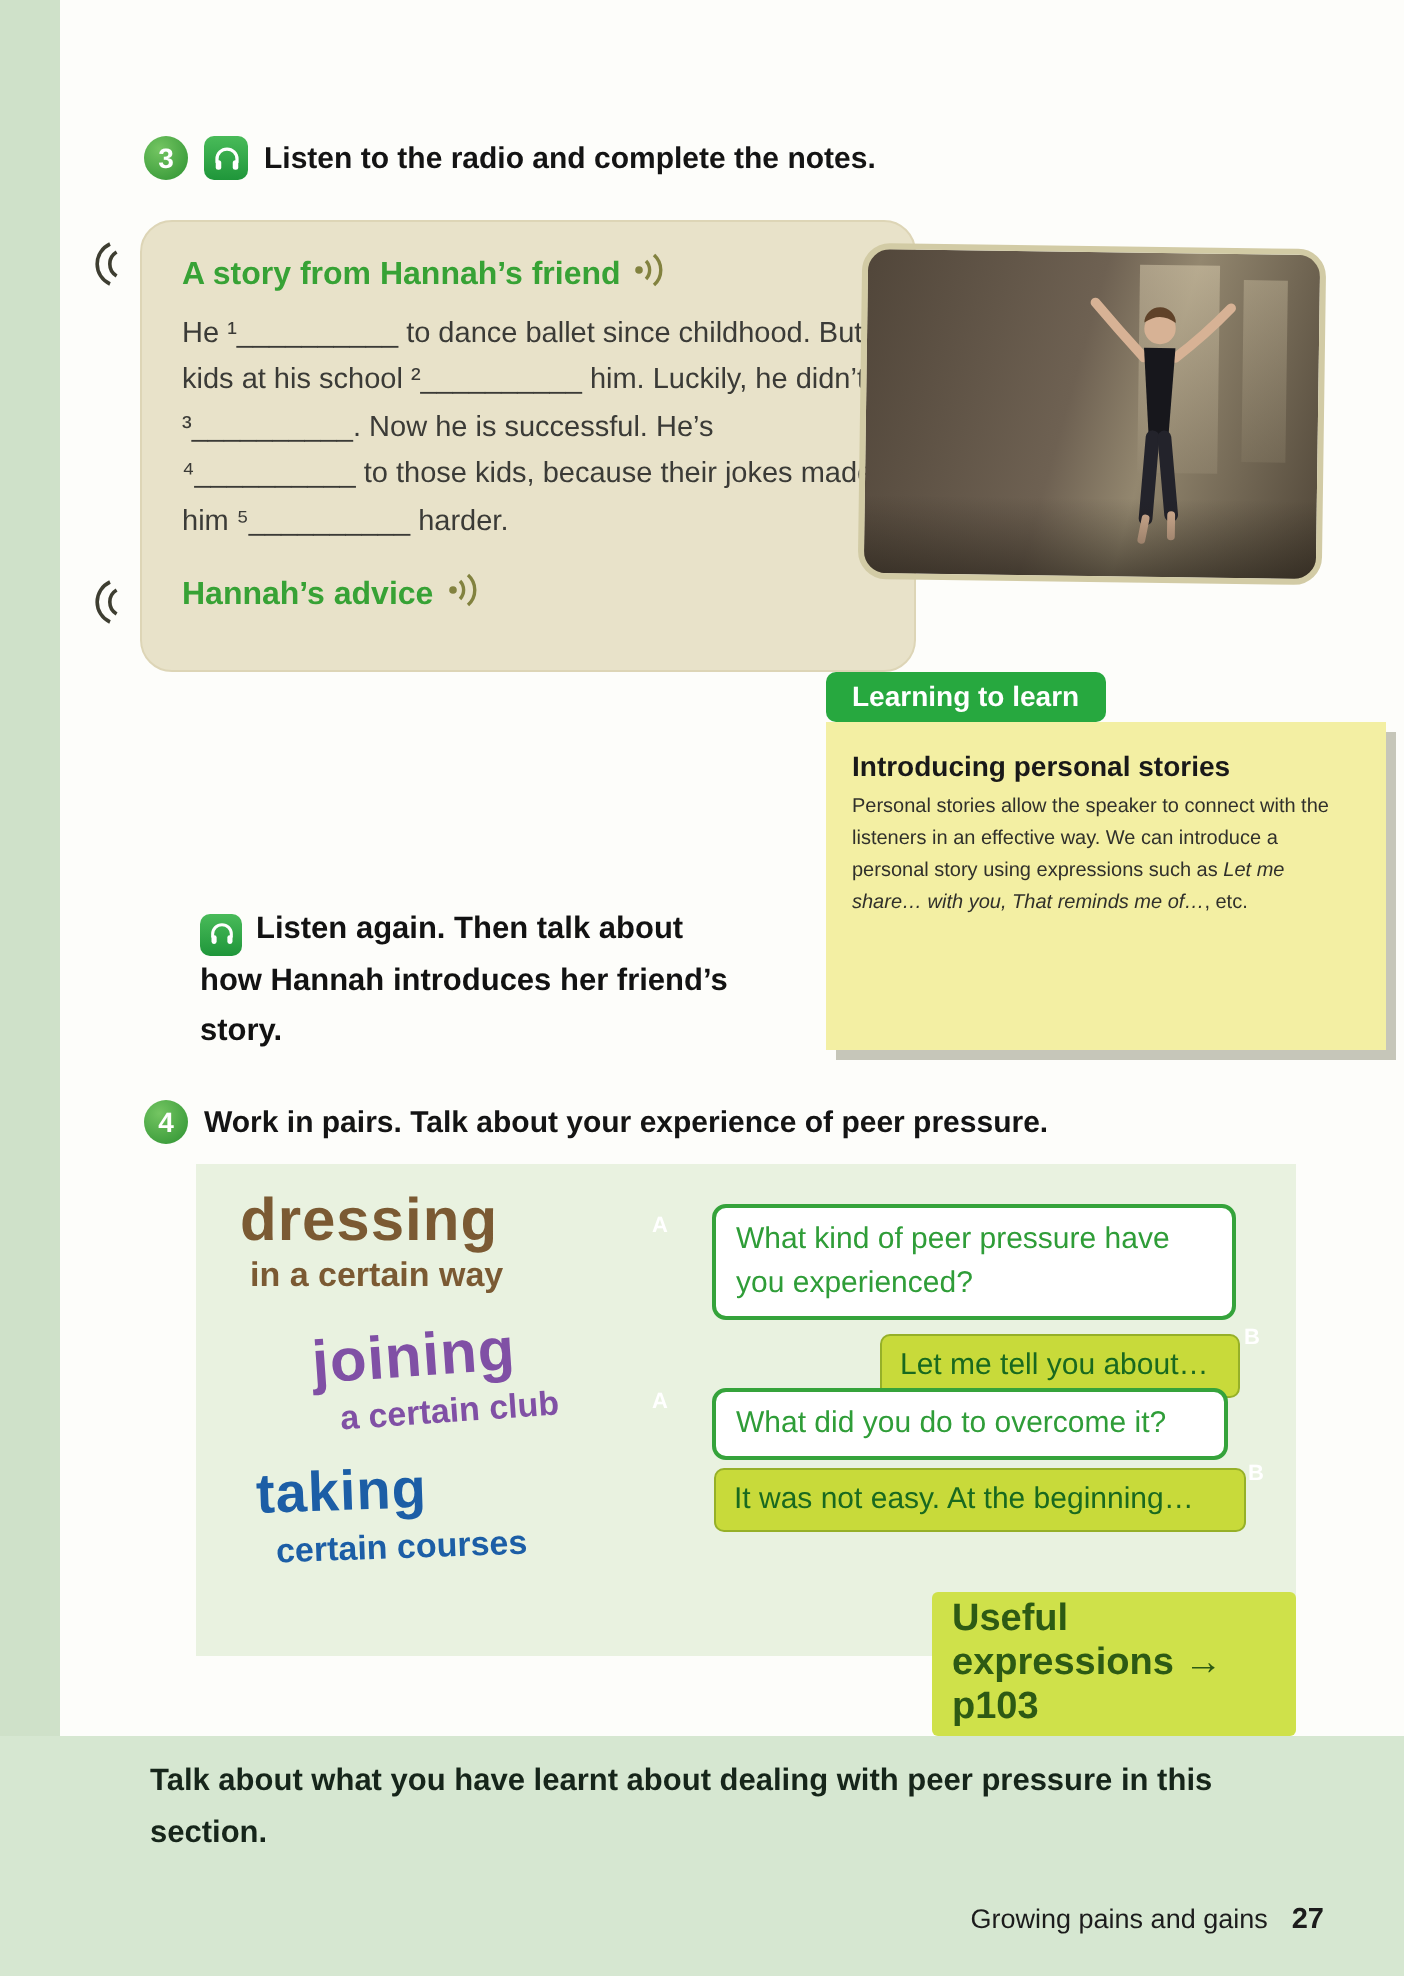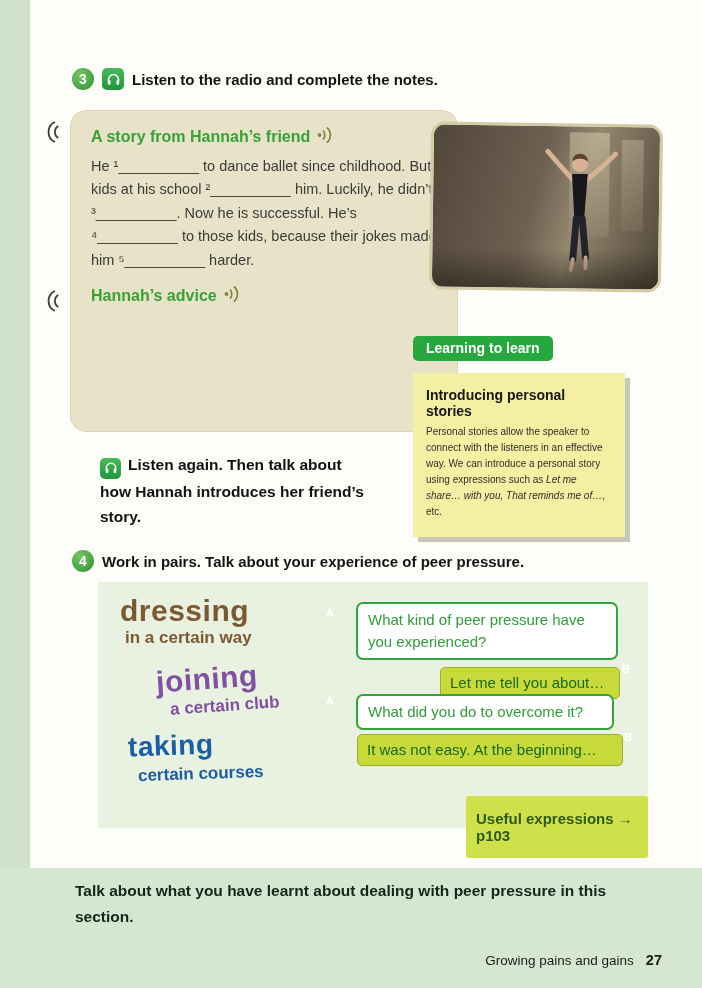--- a/index.html
+++ b/index.html
@@ -23,21 +23,21 @@
   }
   .hp-icon {
     width:22px; height:22px; border-radius:5px;
     background:linear-gradient(#49bb59,#1f963a);
     display:inline-flex; align-items:center; justify-content:center; flex:0 0 auto;
   }
   .ex-title { font-weight:bold; font-size:15px; color:#141414; }
 
   
   .notes-box {
-    position:absolute; left:70px; top:110px; width:388px; height:322px;
+    position:absolute; left:70px; top:110px; width:388px; height:226px;
     background:#e8e2c9; border:1px solid #ddd5b6; border-radius:16px;
     padding:15px 20px 10px 20px;
   }
   .wave-left { position:absolute; }
   .wave-left1 { left:44px; top:120px; }
   .wave-left2 { left:44px; top:289px; }
   .notes-heading { display:flex; align-items:center; gap:7px; color:#37a235; font-weight:bold; font-size:16px; }
   .advice-heading { margin-top:13px;align-items:center; }
   .story-text { margin-top:7px; font-size:14.5px; line-height:1.62; color:#3b3b37; }
   .advice-list { margin-top:5px; list-style:disc; padding-left:18px; color:#3b3b37; }
@@ -55,21 +55,21 @@
   .photo .floor { position:absolute; left:0; bottom:0; width:100%; height:24%; background:linear-gradient(rgba(0,0,0,0), rgba(30,25,18,0.55)); }
   .photo svg.dancer { position:absolute; left:0; top:0; width:100%; height:100%; }
 
   
   .ltl-tab {
     position:absolute; left:413px; top:336px; z-index:2;
     background:#27a83f; color:#fff; font-weight:bold; font-size:14px;
     padding:4px 13px 5px; border-radius:5px;
   }
   .ltl-box {
-    position:absolute; left:413px; top:373px; width:212px; height:164px;
+    position:absolute; left:413px; top:361px; width:280px; height:164px;
     background:#f3efa3; box-shadow:5px 5px 0 #c6c6b9;
     padding:14px 13px 10px;
   }
   .ltl-title { font-weight:bold; font-size:14px; color:#191919; margin-bottom:5px; }
   .ltl-body { font-size:10px; line-height:1.6; color:#30302b; }
   .ltl-body .it { font-style:italic; }
 
   
   .listen-again {
     position:absolute; left:100px; top:452px; width:266px;
@@ -103,22 +103,22 @@
   .bubble { position:absolute; font-size:15px; line-height:1.45; border-radius:7px; }
   .bubble-a { background:#ffffff; border:2px solid #35a33b; color:#2f9d38; padding:5px 10px; }
   .bubble-b { background:#c8da3a; border:1.5px solid #96b028; color:#19691f; padding:4px 9px; border-radius:5px; }
   .bubble-a1 { left:258px; top:20px;  width:262px; }
   .bubble-b1 { left:342px; top:85px;  width:180px; }
   .bubble-a2 { left:258px; top:112px; width:258px; }
   .bubble-b2 { left:259px; top:152px; width:266px; }
 
   .useful {
     position:absolute; left:368px; top:214px;
-    background:#cfe14a; color:#2d5a14; font-weight:bold; font-size:15px;
-    padding:14px 10px; border-radius:3px;
+    background:#cfe14a; color:#2d5a14; font-weight:bold; font-size:19px;
+    padding:3px 10px; border-radius:3px;
   }
 
   
   .bottom-band { position:absolute; left:0; top:868px; width:702px; height:120px; background:#d6e7d1; }
   .summary-text {
     position:absolute; left:75px; top:10px; width:568px;
     font-weight:bold; font-size:15.5px; line-height:1.68; color:#16251a;
   }
   .footer { position:absolute; left:0; top:84px; width:662px; text-align:right; font-size:13.5px; color:#1c1c1c; }
   .footer .pg { font-weight:bold; margin-left:12px; font-size:14.5px; }

